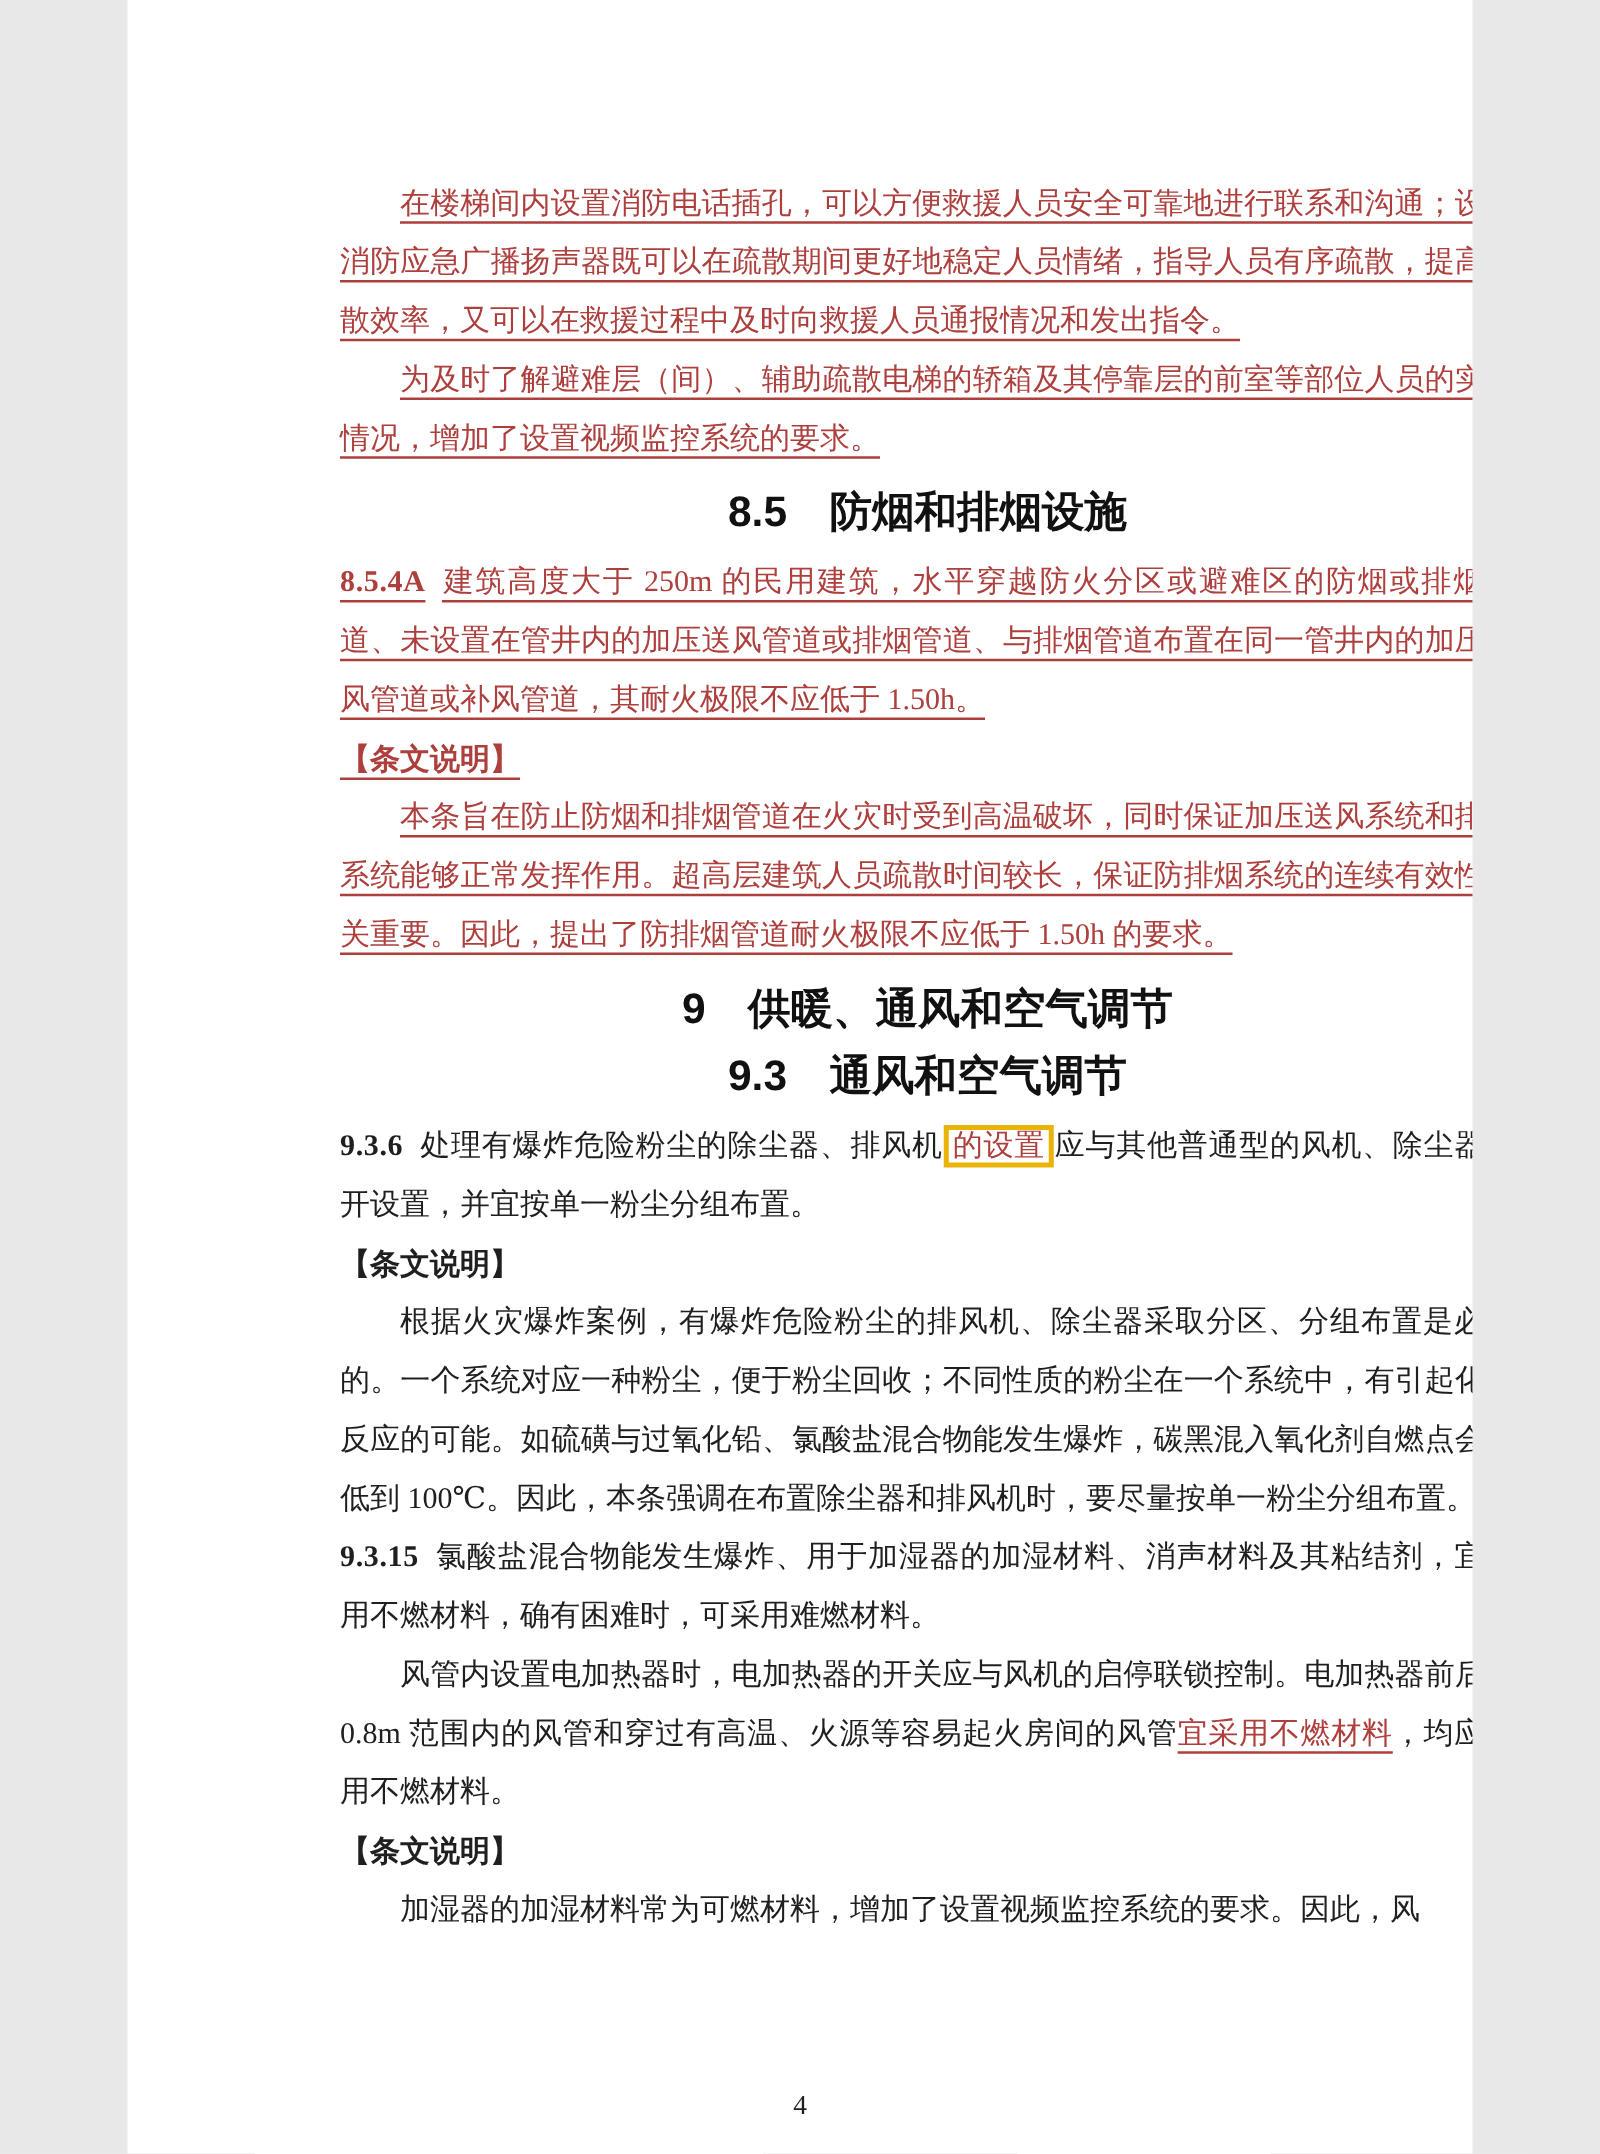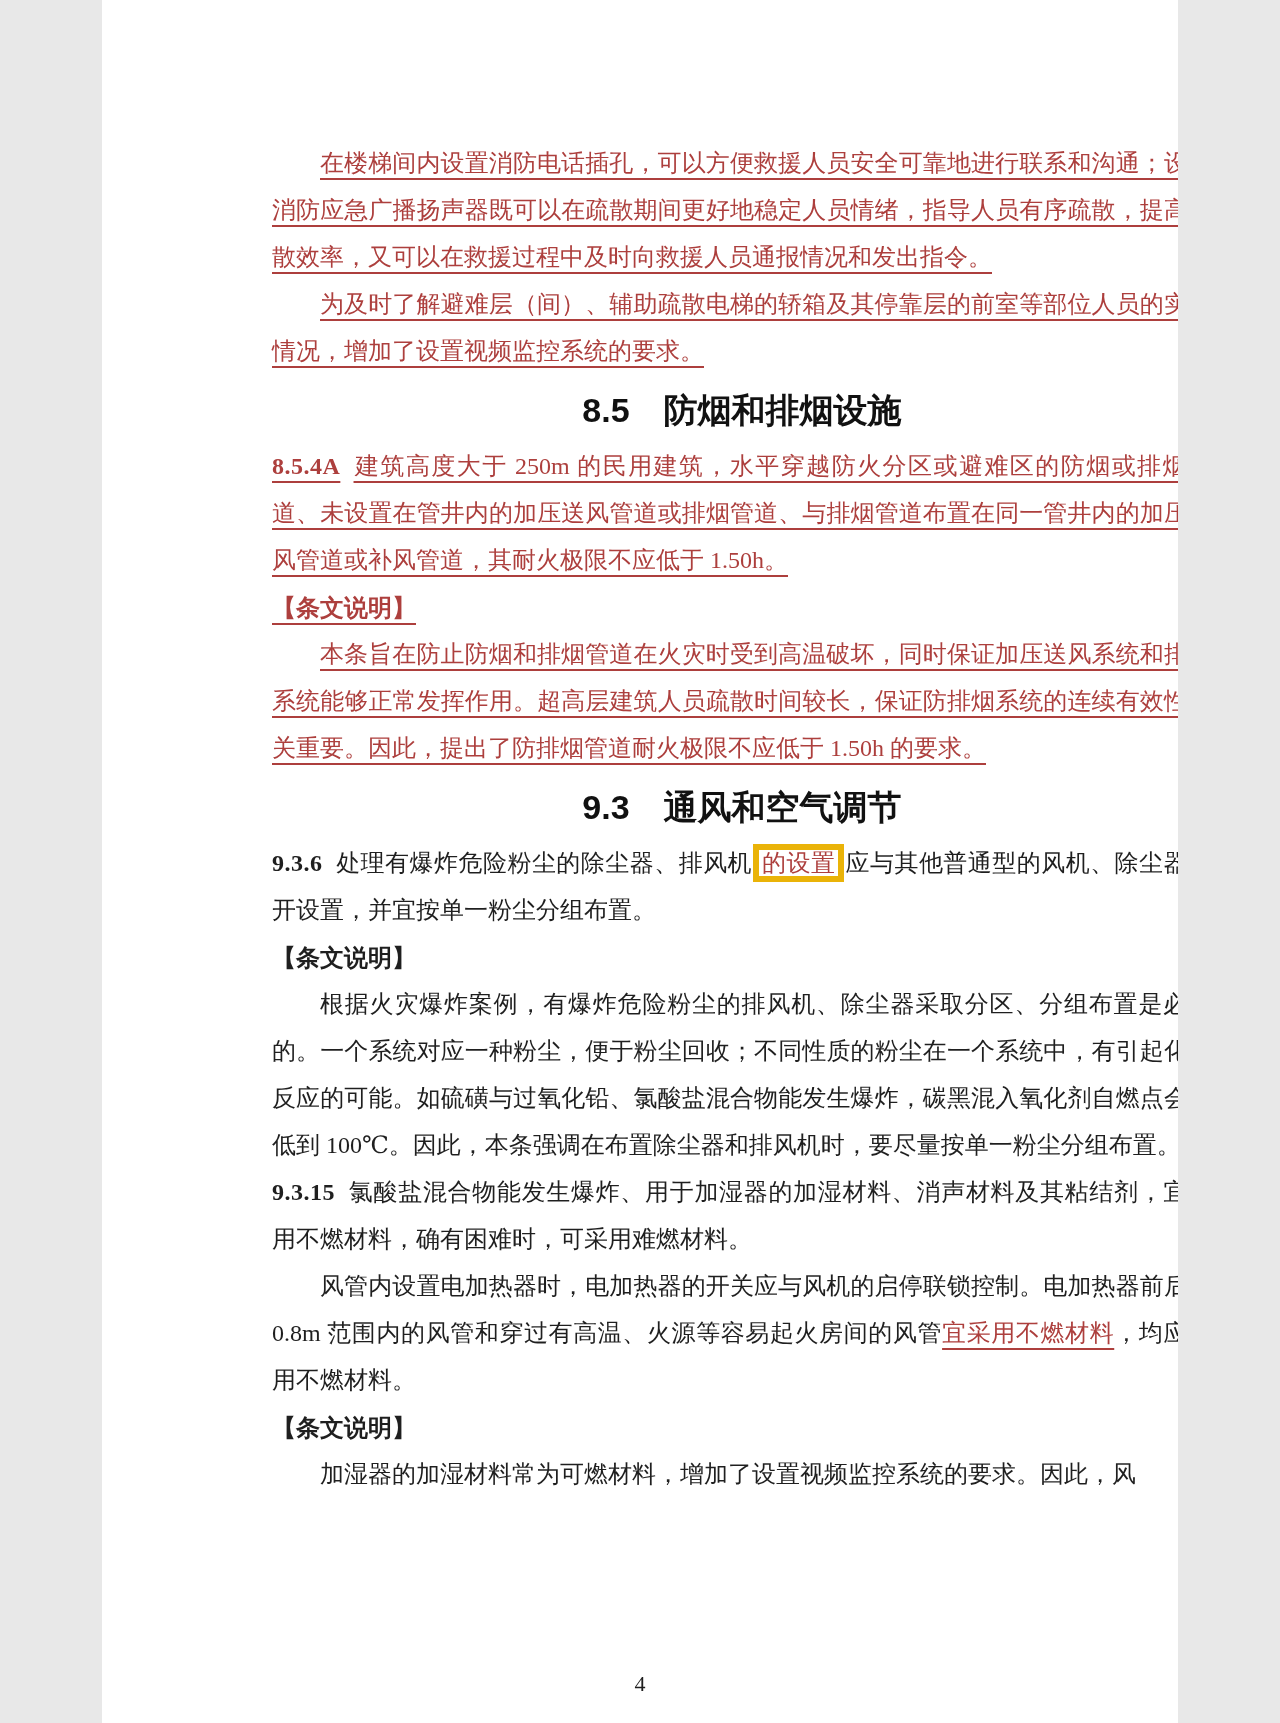--- a/index.html
+++ b/index.html
@@ -57,21 +57,21 @@
     text-align: left;
   }
   .explain-label.red-label {
     color: #ad3f3d;
     text-decoration: underline;
     text-decoration-color: #ad3f3d;
     text-decoration-thickness: 1.5px;
     text-underline-offset: 7px;
   }
   .boxed {
-    border: 6px solid #eab308;
+    border: 4px solid #eab308;
     padding: 0 3px;
     margin: 0 1px;
   }
   .page-number {
     position: absolute;
     bottom: 26px;
     left: 0;
     width: 100%;
     text-align: center;
     font-size: 22px;
@@ -91,20 +91,21 @@
 
     <h2 class="heading">8.5　防烟和排烟设施</h2>
 
     <p><span class="red u"><span class="clause-num">8.5.4A</span><span>建筑高度大于 250m 的民用建筑，水平穿越防火分区或避难区的防烟或排烟管道、未设置在管井内的加压送风管道或排烟管道、与排烟管道布置在同一管井内的加压送风管道或补风管道，其耐火极限不应低于 1.50h。</span></span></p>
 
 
     <p class="explain-label red-label">【条文说明】</p>
 
     <p class="indent"><span class="red u">本条旨在防止防烟和排烟管道在火灾时受到高温破坏，同时保证加压送风系统和排烟系统能够正常发挥作用。超高层建筑人员疏散时间较长，保证防排烟系统的连续有效性至关重要。因此，提出了防排烟管道耐火极限不应低于 1.50h 的要求。</span></p>
 
+    <h2 class="heading">9　供暖、通风和空气调节</h2>
 
     <h2 class="heading">9.3　通风和空气调节</h2>
 
     <p><span class="clause-num">9.3.6</span><span>处理有爆炸危险粉尘的除尘器、排风机</span><span class="boxed red">的设置</span><span>应与其他普通型的风机、除尘器分开设置，并宜按单一粉尘分组布置。</span></p>
 
     <p class="explain-label">【条文说明】</p>
 
     <p class="indent">根据火灾爆炸案例，有爆炸危险粉尘的排风机、除尘器采取分区、分组布置是必要的。一个系统对应一种粉尘，便于粉尘回收；不同性质的粉尘在一个系统中，有引起化学反应的可能。如硫磺与过氧化铅、氯酸盐混合物能发生爆炸，碳黑混入氧化剂自燃点会降低到 100℃。因此，本条强调在布置除尘器和排风机时，要尽量按单一粉尘分组布置。</p>
 
     <p><span class="clause-num">9.3.15</span><span>氯酸盐混合物能发生爆炸、用于加湿器的加湿材料、消声材料及其粘结剂，宜采用不燃材料，确有困难时，可采用难燃材料。</span></p>

